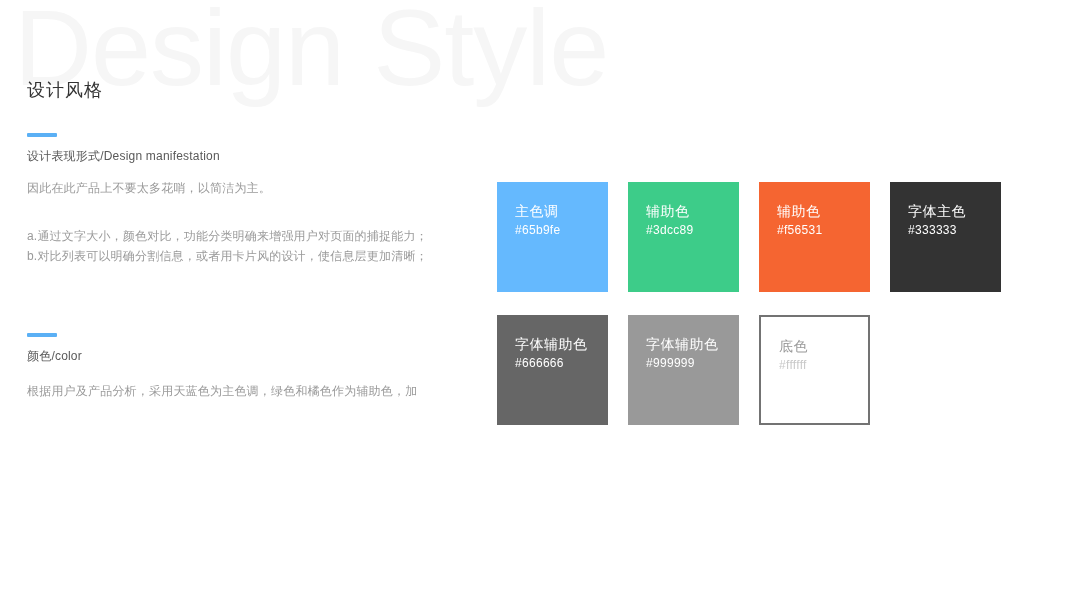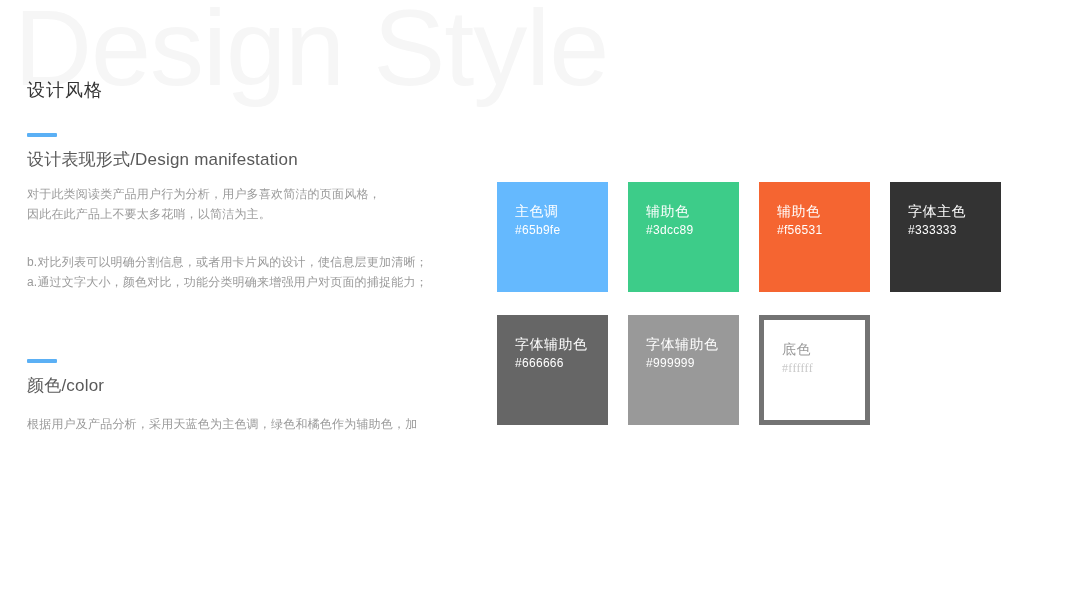--- a/index.html
+++ b/index.html
@@ -56,21 +56,21 @@
 
   .accent-bar {
     width: 30px;
     height: 4px;
     background: #5bb0f5;
     border-radius: 1px;
     margin-bottom: 12px;
   }
 
   .section-heading {
-    font-size: 17px;
+    font-size: 12px;
     color: #595959;
     line-height: 1.3;
     margin-bottom: 13px;
     letter-spacing: 0.2px;
     white-space: nowrap;
   }
 
   .body-text {
     font-size: 12px;
     color: #9a9a9a;
@@ -115,49 +115,47 @@
     white-space: nowrap;
   }
   .swatch .sw-hex {
     font-size: 12px;
     line-height: 18px;
     color: #ffffff;
     letter-spacing: 0.3px;
     white-space: nowrap;
   }
   .swatch.is-light {
-    border: 5px solid #737373;
+    border: 2px solid #737373;
     background: #ffffff;
-    font-family: Liberation Serif, serif;
   }
   .swatch.is-light .sw-name { color: #9a9a9a; }
   .swatch.is-light .sw-hex  { color: #c9c9c9; }
 </style>
 </head>
 <body>
 
 <div class="slide">
 
   <div class="watermark">Design Style</div>
 
   <div class="page-title">设计风格</div>
 
   <div class="left-col">
 
     <section>
       <div class="accent-bar"></div>
       <div class="section-heading">设计表现形式/Design manifestation</div>
       <div class="body-text">
-        <span class="ln">对于此类阅读类产品用户行为分析，用户多喜欢简洁的页面风格，</span>
         <span class="ln">因此在此产品上不要太多花哨，以简洁为主。</span>
       </div>
       <div class="spacer-block"></div>
       <div class="body-text">
+        <span class="ln">a.通过文字大小，颜色对比，功能分类明确来增强用户对页面的捕捉能力；</span>
         <span class="ln">b.对比列表可以明确分割信息，或者用卡片风的设计，使信息层更加清晰；</span>
-        <span class="ln">a.通过文字大小，颜色对比，功能分类明确来增强用户对页面的捕捉能力；</span>
       </div>
     </section>
 
     <section class="section-color">
       <div class="accent-bar"></div>
       <div class="section-heading">颜色/color</div>
       <div class="body-text">
         <span class="ln">根据用户及产品分析，采用天蓝色为主色调，绿色和橘色作为辅助色，加</span>
       </div>
     </section>

